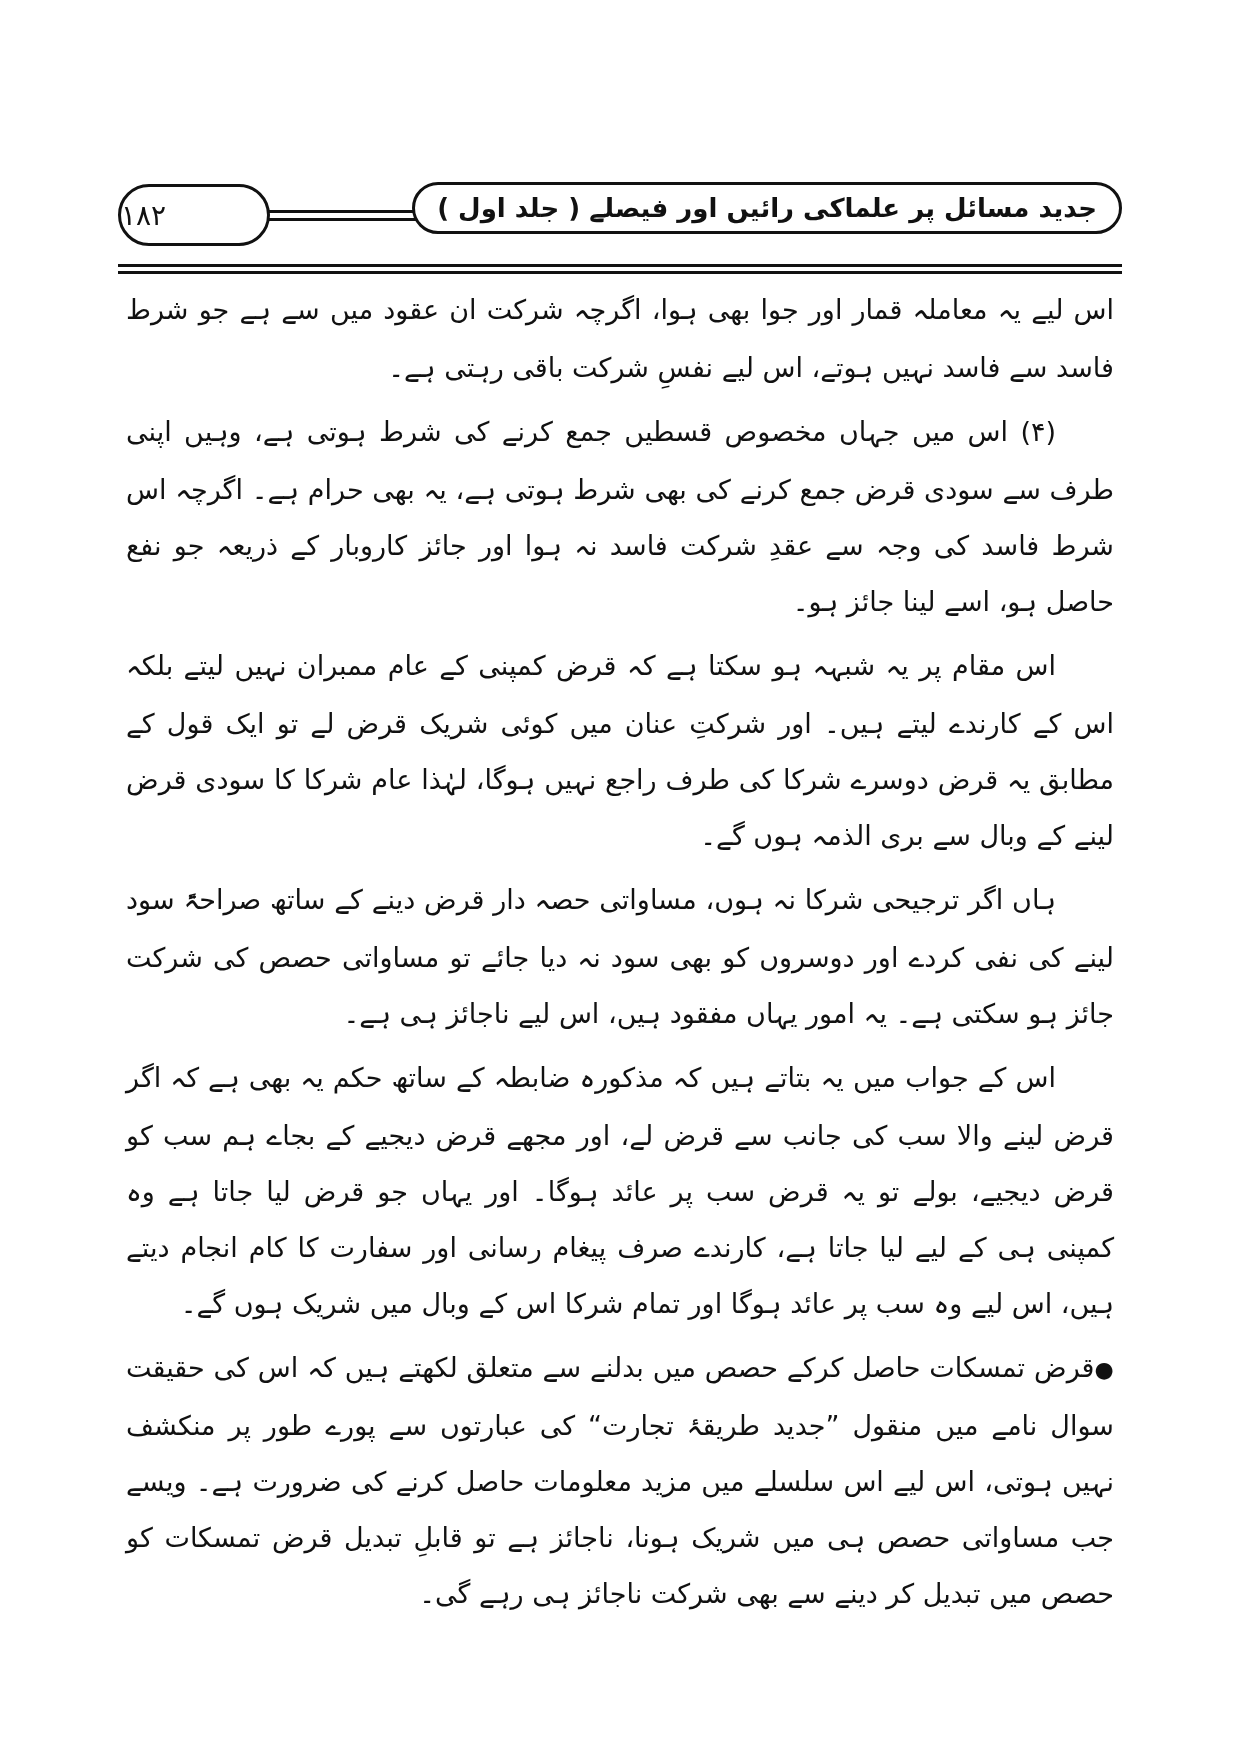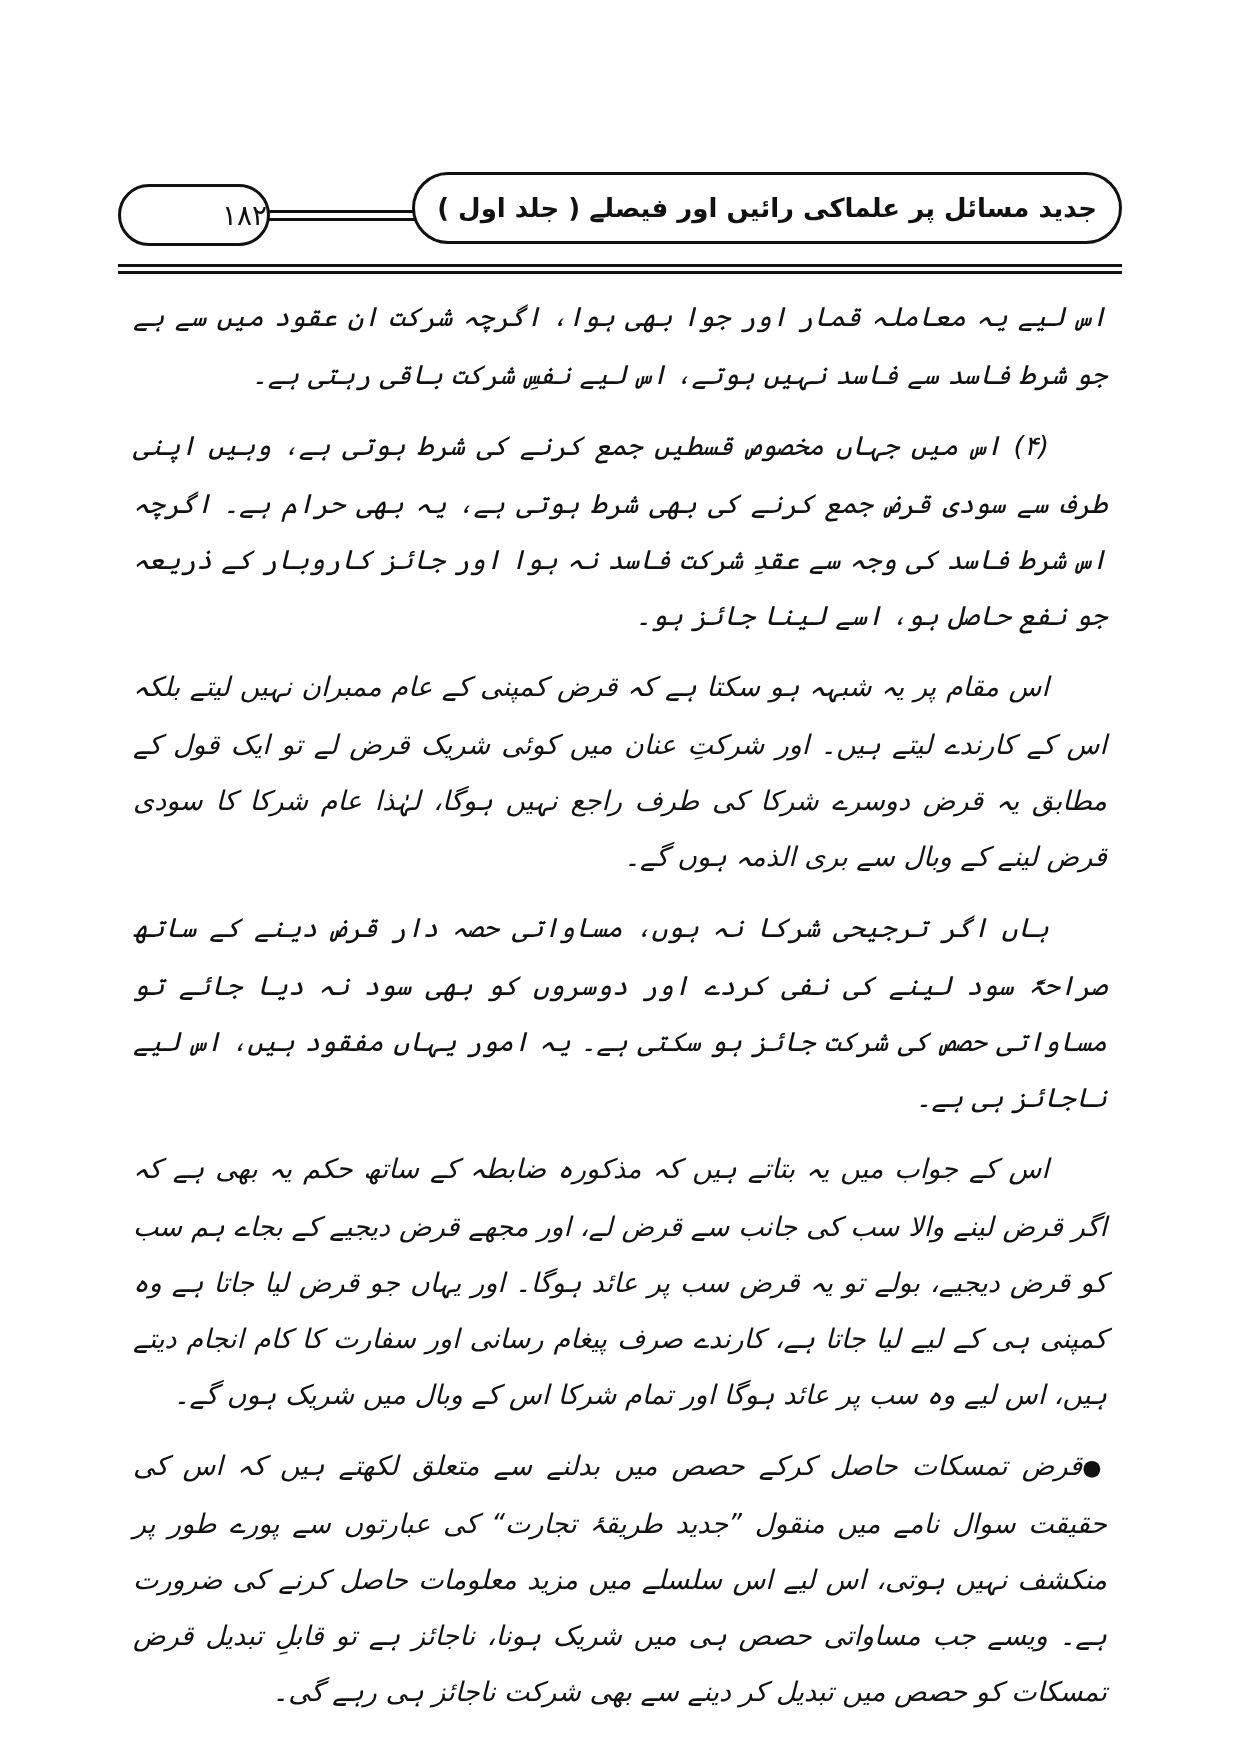--- a/index.html
+++ b/index.html
@@ -24,21 +24,21 @@
     display: flex;
     align-items: center;
     height: 80px;
   }
   .capsule {
     box-sizing: border-box;
     border: 3px solid #111111;
     background: #ffffff;
     display: flex;
     align-items: center;
-    justify-content: flex-end;
+    justify-content: flex-start;
     z-index: 2;
   }
   .pagenum-capsule {
     min-width: 152px;
     height: 62px;
     border-radius: 34px;
     font-size: 28px;
     letter-spacing: 2px;
     margin-top: 14px;
   }
@@ -46,21 +46,21 @@
     flex: 1;
     height: 11px;
     border-top: 3px solid #111111;
     border-bottom: 3px solid #111111;
     box-sizing: border-box;
     margin: 14px -6px 0 -6px;
     z-index: 1;
   }
   .title-capsule {
     min-width: 352px;
-    height: 72px;
+    height: 52px;
     border-radius: 38px;
     font-size: 26px;
     font-weight: bold;
     direction: rtl;
     padding: 0 22px;
   }
   .header-rule {
     margin-top: 16px;
     height: 10px;
     border-top: 3px solid #111111;
@@ -69,21 +69,21 @@
   }
 
   
   .content {
     direction: rtl;
     margin-top: 8px;
     font-size: 27px;
     line-height: 56px;
     text-align: justify;
   }
-  .para { margin: 15px; font-style: italic; }
+  .para { margin: 8px; }
   .indent { text-indent: 58px; }
   .marker {
     font-size: 22px;
     letter-spacing: 4px;
   }
 </style>
 </head>
 <body>
 
 <div class="page">

